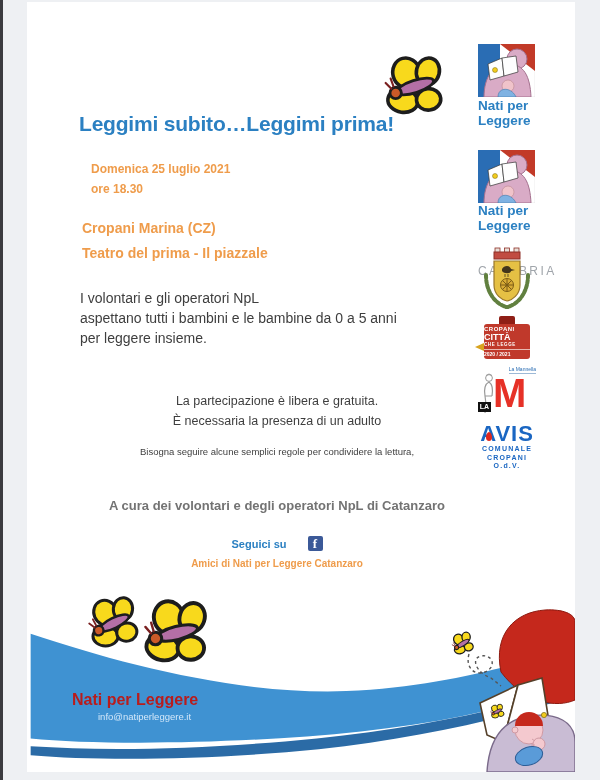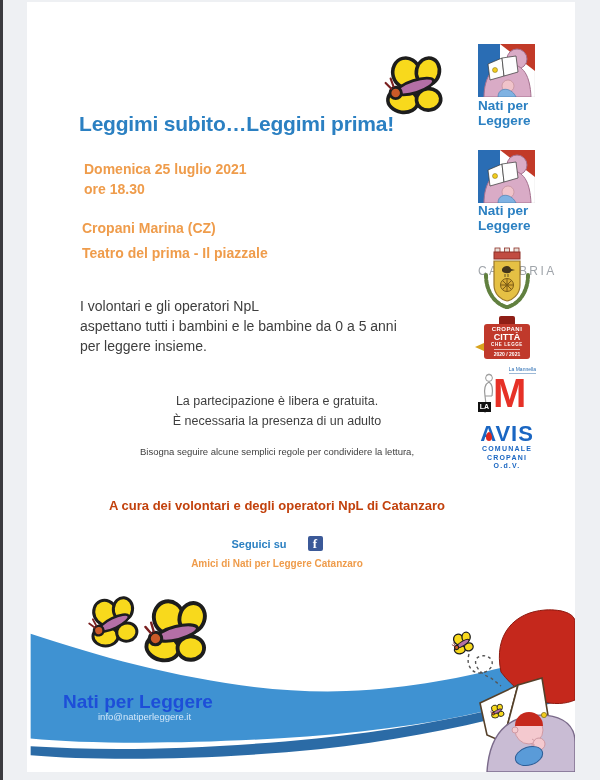--- a/index.html
+++ b/index.html
@@ -8,61 +8,61 @@
     background:#eef0f3;
     font-family:"Liberation Sans", sans-serif;
   }
   .abs{position:absolute;}
   .left-dark{left:0;top:0;width:3px;height:780px;background:#3b3b3f;}
   .page{left:27px;top:2px;width:548px;height:770px;background:#ffffff;}
 
   
   .title{left:52px;top:110px;font-size:21px;font-weight:bold;color:#2b80c2;letter-spacing:-0.2px;white-space:nowrap;}
   .orange{color:#ef9c4b;font-weight:bold;}
-  .date-block{left:57px;top:157px;font-size:14px;line-height:20px;}
+  .date-block{left:64px;top:157px;font-size:12px;line-height:20px;}
   .loc-block{left:55px;top:214px;font-size:14px;line-height:25px;}
-  .invite-block{left:53px;top:294px;font-size:14px;line-height:20px;color:#3e3e3e;}
+  .invite-block{left:53px;top:286px;font-size:14px;line-height:20px;color:#3e3e3e;}
   .center-wrap{left:10px;width:480px;text-align:center;}
   .note1{top:389px;font-size:12.5px;line-height:20px;color:#3e3e3e;}
   .note2{top:441px;font-size:9.5px;line-height:17px;color:#3e3e3e;}
-  .credit{top:496px;font-size:13px;font-weight:bold;color:#c2410c;}
+  .credit{top:496px;font-size:13px;font-weight:bold;color:#737373;}
   .social-row{top:534px;display:flex;justify-content:center;align-items:center;gap:21px;}
   .follow{font-size:11px;font-weight:bold;color:#2b80c2;}
   .fb-icon{width:15px;height:15px;background:#3b5998;border-radius:2px;display:flex;align-items:flex-end;justify-content:center;overflow:hidden;}
   .fb-f{font-family:"Liberation Serif",serif;font-weight:bold;color:#fff;font-size:13px;line-height:14px;}
   .fb-page{top:556px;font-size:10px;font-weight:bold;color:#ef9c4b;}
 
   
   .npl-label{left:451px;font-size:13.5px;font-weight:bold;color:#2b80c2;line-height:15px;}
   .calabria{left:451px;top:231px;font-size:12px;color:#a0a5ab;letter-spacing:2.4px;margin-top:31px;}
 
   .badge{left:452px;top:314px;width:56px;height:50px;}
   .b-tab{position:absolute;left:20px;top:0;width:16px;height:10px;background:#8f1f16;border-radius:2px;}
   .b-main{position:absolute;left:5px;top:8px;width:46px;height:35px;background:#c0392b;border-radius:3px;
-          display:flex;flex-direction:column;align-items:center;justify-content:center;color:#fff;}
+          display:flex;flex-direction:column;justify-content:center;color:#fff;}
   .b-l1{font-size:6px;font-weight:bold;letter-spacing:.5px;line-height:7px;}
   .b-l2{font-size:9px;font-weight:bold;line-height:9px;}
   .b-l3{font-size:4.5px;font-weight:bold;letter-spacing:.6px;line-height:6px;}
   .b-l4{font-size:5px;font-weight:bold;line-height:7px;border-top:0.5px solid #e8b9b2;margin-top:1px;padding-top:1px;}
   .b-pencil{position:absolute;left:-4px;top:27px;width:0;height:0;border-top:4px solid transparent;border-bottom:4px solid transparent;border-right:9px solid #d9a31f;}
 
   .lam{left:449px;top:364px;width:60px;height:54px;}
   .lm-brand{position:absolute;right:0;top:0;font-size:5px;color:#2a6db3;border-bottom:.5px solid #9db9d6;padding-bottom:.5px;}
   .lm-la{position:absolute;left:2px;top:36px;width:13px;height:10px;background:#111;color:#fff;font-size:7px;font-weight:bold;text-align:center;line-height:10px;}
   .lm-m{position:absolute;left:17px;top:6px;font-size:40px;font-weight:900;color:#e63127;line-height:42px;}
   .lm-fig{position:absolute;left:2px;top:6px;}
 
   .avis{left:447px;top:420px;width:66px;height:50px;text-align:center;}
   .avis-name{font-size:22px;font-weight:900;color:#1a66c2;line-height:23px;letter-spacing:1px;}
   .avis-drop{position:absolute;left:12px;top:10px;width:6px;height:9px;background:#e0281e;border-radius:50% 50% 50% 50% / 62% 62% 38% 38%;}
   .avis-sub{font-size:7px;font-weight:bold;color:#1a66c2;letter-spacing:1.2px;line-height:8.5px;}
 
   
   .wave-svg{left:0;top:622px;}
-  .wave-brand{left:36px;top:689px;font-size:19px;font-weight:bold;color:#1d4ed8;}
+  .wave-brand{left:45px;top:689px;font-size:16px;font-weight:bold;color:#b91c1c;}
   .wave-email{left:45px;top:709px;font-size:9.5px;color:#d4e8fa;margin-left:26px;}
   .bfly{overflow:visible;}
 </style>
 </head>
 <body>
 
 <svg width="0" height="0" style="position:absolute" aria-hidden="true">
   <defs>
     <symbol id="bfly" viewBox="0 0 100 88">
       <ellipse cx="38" cy="25" rx="19" ry="21" fill="#f8d91c" stroke="#1d1d1d" stroke-width="5" transform="rotate(-15 38 25)"></ellipse>

